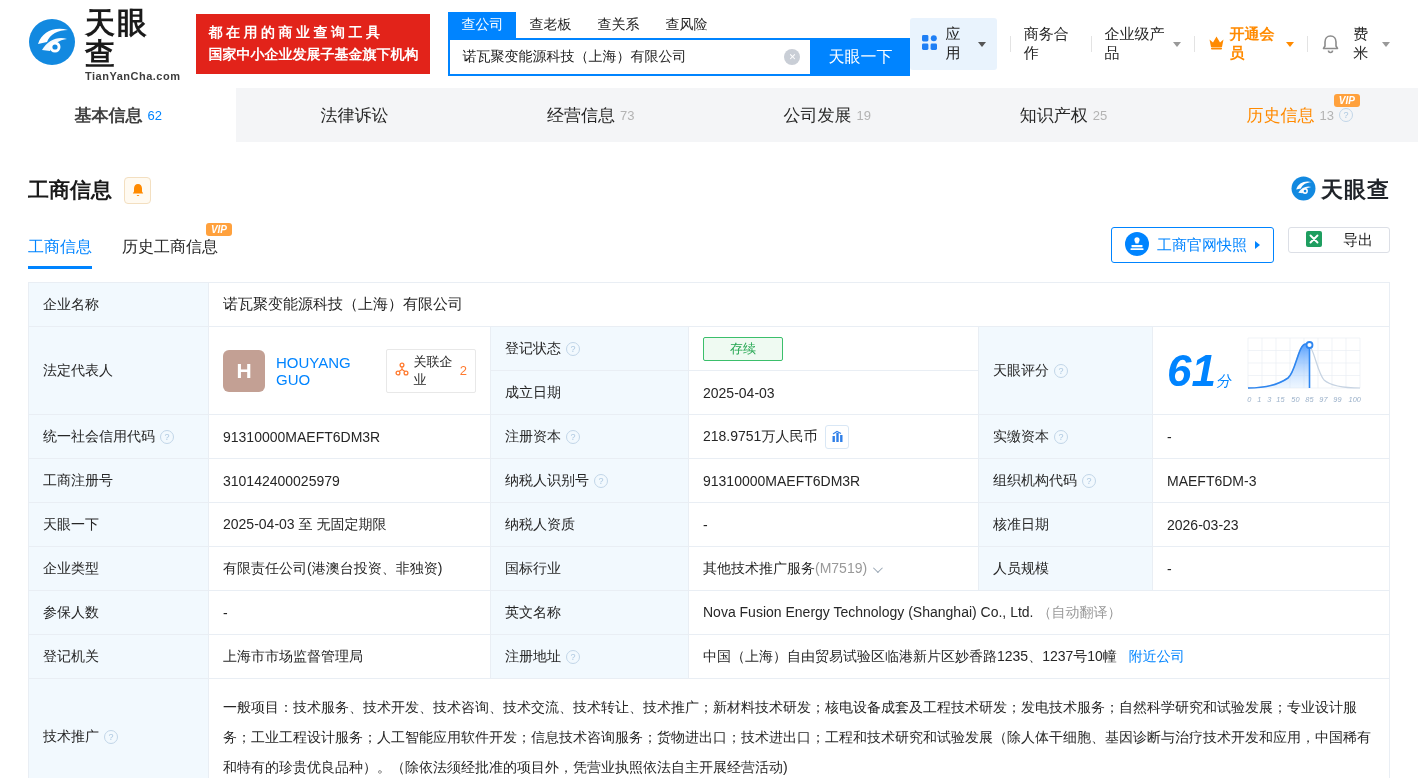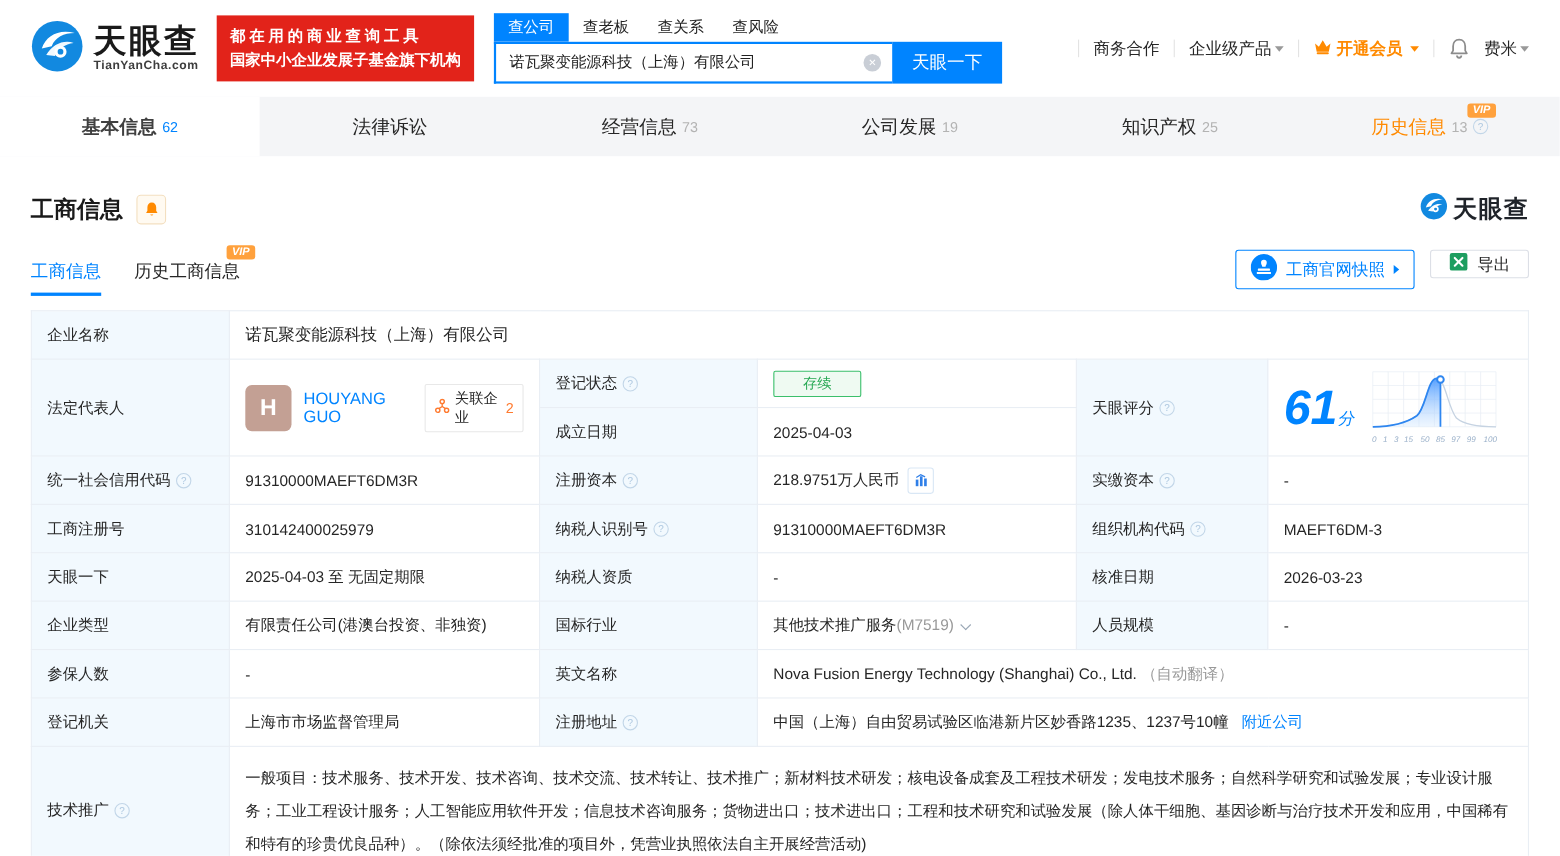--- a/index.html
+++ b/index.html
@@ -72,21 +72,21 @@
   .subtab.active::after { content:""; position:absolute; left:0; right:0; bottom:0; height:3px; background:#0084ff; }
   .subtab + .subtab { margin-left:30px; }
   .subtab .vip-badge2 { position:absolute; top:-14px; right:-14px; background:#ffa13d; color:#fff;
           font-size:10px; font-weight:bold; font-style:italic; padding:1px 5px; border-radius:3px; }
   .sec-actions { margin-left:auto; display:flex; gap:14px; padding-bottom:6px; }
   .btn-snapshot { display:flex; align-items:center; gap:8px; height:36px; padding:12px 13px;
           border:1px solid #0084ff; border-radius:3px; background:#fff; color:#0084ff; font-size:15px;
           cursor:pointer; font-family:inherit; }
   .btn-snapshot .tri { width:0; height:0; border-top:4px solid transparent; border-bottom:4px solid transparent;
           border-left:5px solid #0084ff; }
-  .btn-export { display:flex; align-items:center; gap:8px; height:18px; padding:12px 16px;
+  .btn-export { display:flex; align-items:center; gap:20px; height:18px; padding:12px 16px;
           border:1px solid #dcdfe6; border-radius:3px; background:#fff; color:#262626; font-size:15px;
           cursor:pointer; font-family:inherit; }
 
   
   table.info { width:100%; border-collapse:collapse; margin-top:13px; table-layout:fixed; }
   .info th, .info td { border:1px solid #e9eef4; font-size:14px; font-weight:normal; text-align:left;
           padding:0 14px; height:44px; color:#262626; vertical-align:middle; }
   .info th { background:#f2f9fe; }
   .info th .th-inner { display:flex; align-items:center; }
   .row-name td { font-size:15px; }
@@ -150,20 +150,32 @@
     <div class="search-row">
       <span class="search-input-wrap">
         <input type="text" value="诺瓦聚变能源科技（上海）有限公司" style="">
         <span class="clear-icon"></span>
       </span>
       <button class="search-btn">天眼一下</button>
     </div>
   </div>
 
   <div class="top-nav">
+    <span class="apps-chip">
+      <span>
+        <svg width="17" height="17" viewBox="0 0 17 17">
+          <rect x="1" y="1" width="6.4" height="6.4" rx="1.4" fill="#1f7ff5"></rect>
+          <rect x="1" y="9.6" width="6.4" height="6.4" rx="1.4" fill="#1f7ff5"></rect>
+          <rect x="9.6" y="9.6" width="6.4" height="6.4" rx="1.4" fill="#1f7ff5"></rect>
+          <circle cx="12.8" cy="4.2" r="3" fill="#1f7ff5"></circle>
+        </svg>
+      </span>
+      <span>应用</span>
+      <span class="caret"></span>
+    </span>
     <span class="pipe"></span>
     <span class="nav-item">商务合作</span>
     <span class="pipe"></span>
     <span class="nav-item">
       <span>企业级产品</span>
       <span class="caret gray"></span>
     </span>
     <span class="pipe"></span>
     <span class="vip-link">
       <span>

